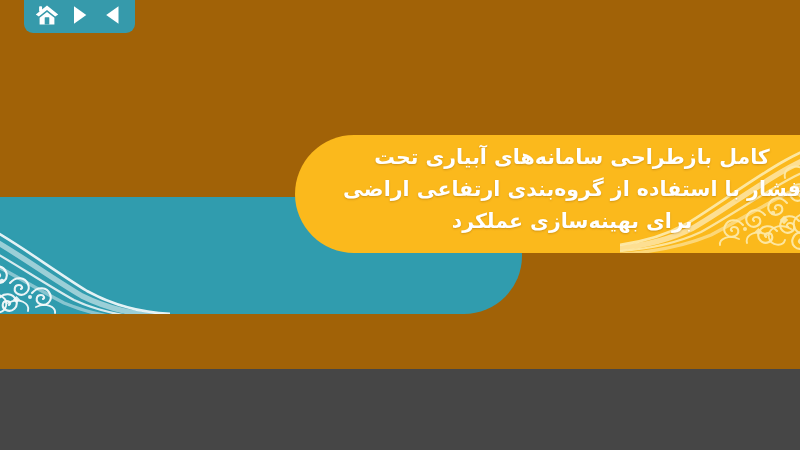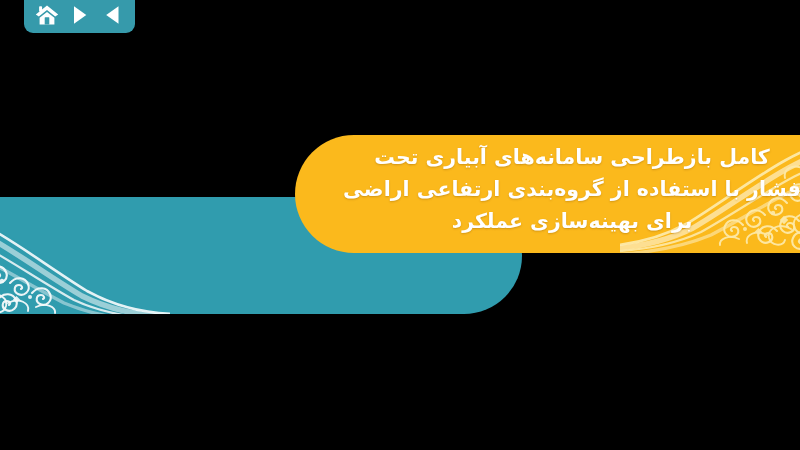--- a/index.html
+++ b/index.html
@@ -11,22 +11,22 @@
   body {
     width: 800px;
     height: 450px;
     overflow: hidden;
     font-family: "DejaVu Sans", "Liberation Sans", sans-serif;
   }
 
   #stage {
     position: relative;
     width: 800px;
-    height: 450px;
-    background: #000000;
+    height: 369px;
+    background: #a16207;
     overflow: hidden;
   }
 
   
   #navbar {
     position: absolute;
     left: 24px;
     top: -14px;
     width: 111px;
     height: 47px;

